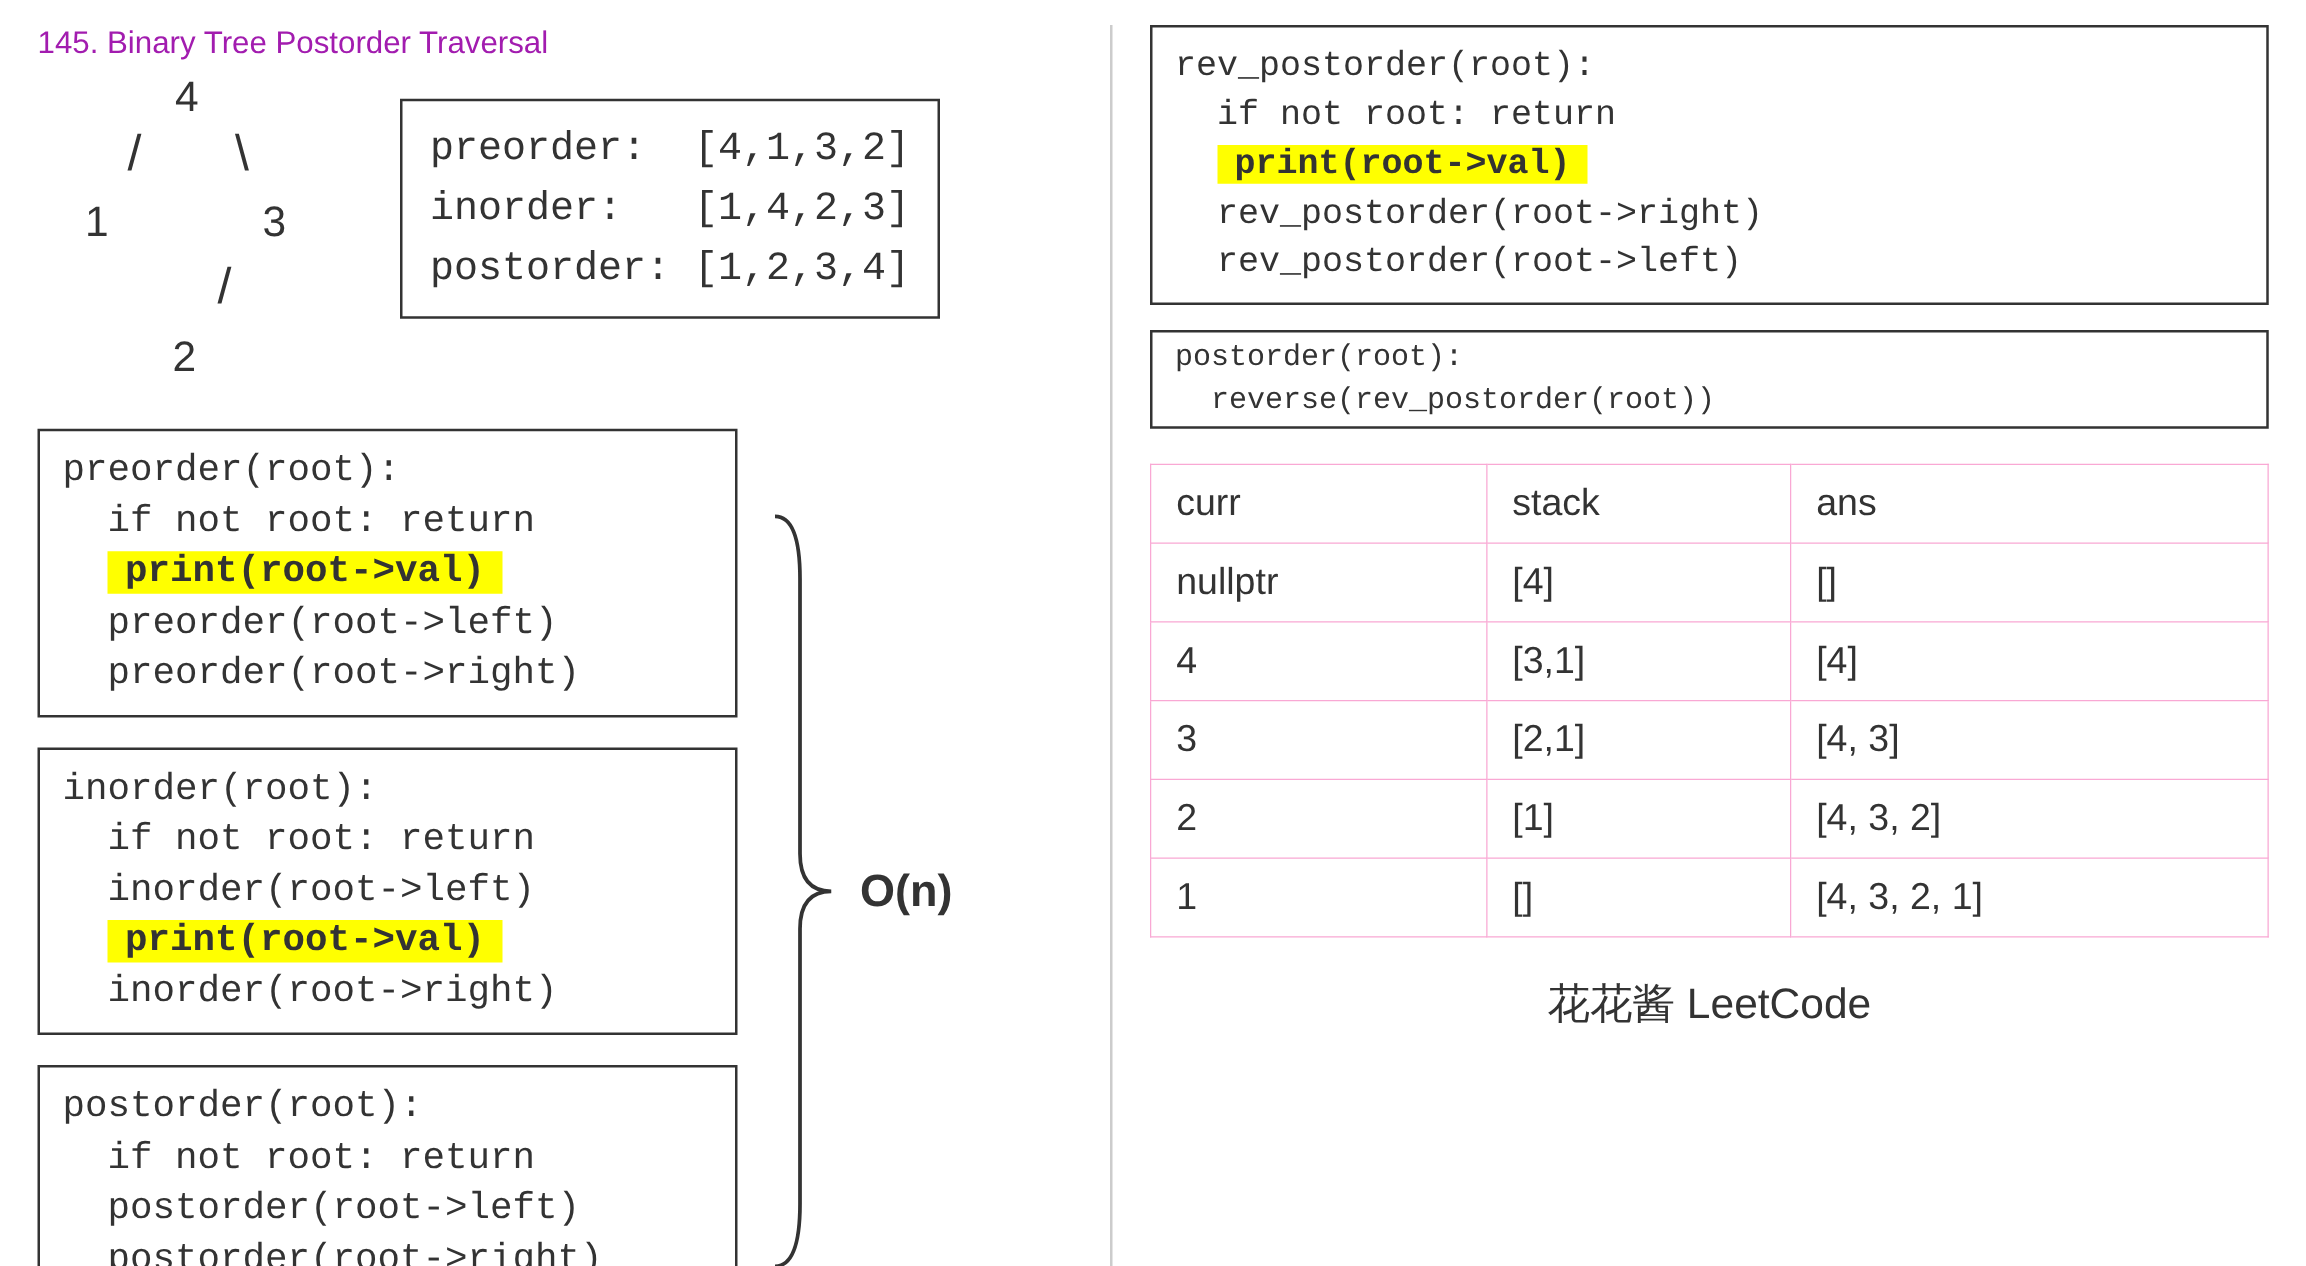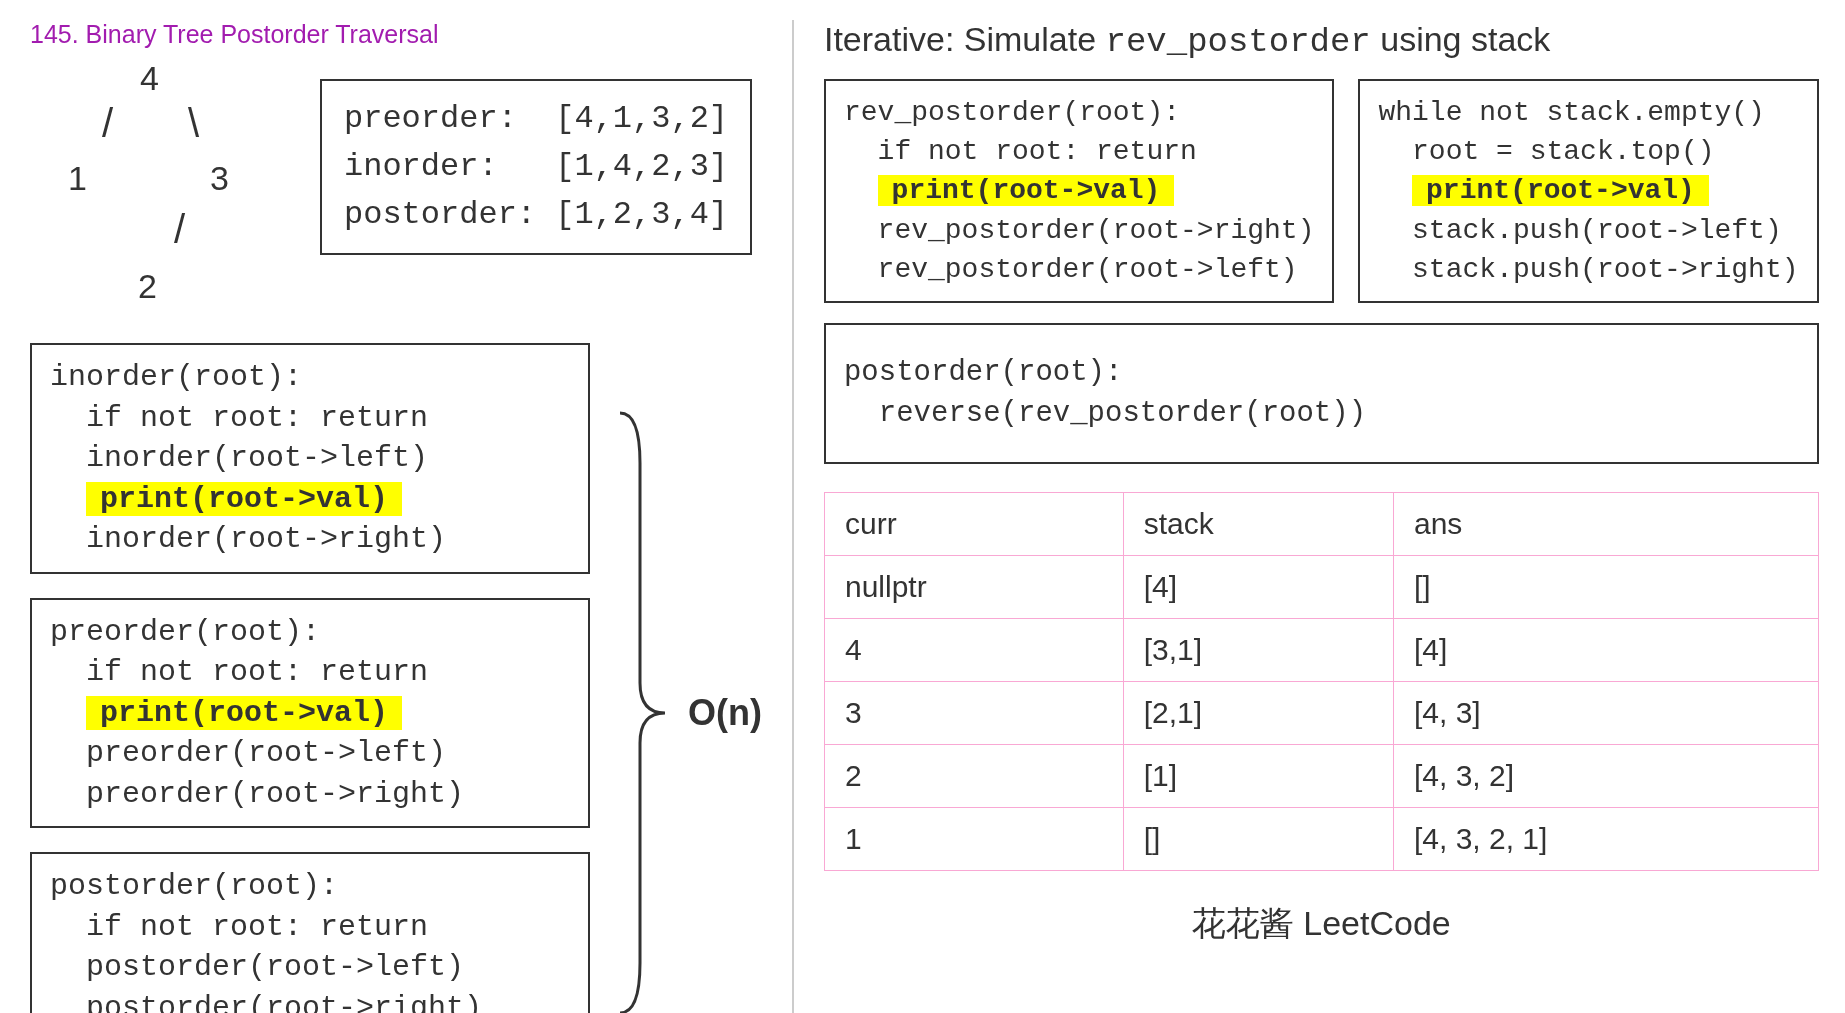--- a/index.html
+++ b/index.html
@@ -117,23 +117,23 @@
     border: 2px solid #333333;
     padding: 12px 18px;
     font-family: "Courier New", monospace;
     font-size: 28px;
     line-height: 1.4;
     white-space: pre;
     flex: 1;
   }
   .code-box-full {
     border: 2px solid #333333;
-    padding: 28px 18px;
-    font-family: "Courier New", monospace;
-    font-size: 29px;
+    padding: 4px 18px;
+    font-family: "Courier New", monospace;
+    font-size: 24px;
     line-height: 1.4;
     white-space: pre;
     width: 100%;
     margin-bottom: 28px;
   }
   
   table.trace {
     border-collapse: collapse;
     width: 100%;
     font-size: 30px;
@@ -172,65 +172,57 @@
       </div>
 
       <div class="orders-box"><span>preorder:  </span><span>[4,1,3,2]</span>
 <span>inorder:   </span><span>[1,4,2,3]</span>
 <span>postorder: </span><span>[1,2,3,4]</span></div>
     </div>
 
     <div class="code-row">
       <div class="code-stack">
 
+        <div class="code-box"><span>preorder(root):</span>
+<span>  if not root: return</span>
+  <span class="hl">print(root-&gt;val)</span>
+<span>  preorder(root-&gt;left)</span>
+<span>  preorder(root-&gt;right)</span></div>
+
         <div class="code-box"><span>inorder(root):</span>
 <span>  if not root: return</span>
 <span>  inorder(root-&gt;left)</span>
   <span class="hl">print(root-&gt;val)</span>
 <span>  inorder(root-&gt;right)</span></div>
-
-        <div class="code-box"><span>preorder(root):</span>
-<span>  if not root: return</span>
-  <span class="hl">print(root-&gt;val)</span>
-<span>  preorder(root-&gt;left)</span>
-<span>  preorder(root-&gt;right)</span></div>
 
         <div class="code-box"><span>postorder(root):</span>
 <span>  if not root: return</span>
 <span>  postorder(root-&gt;left)</span>
 <span>  postorder(root-&gt;right)</span>
   </div>
       </div>
 
       <div class="brace-wrap">
         <svg class="brace-svg" viewBox="0 0 60 620">
           <path d="M 10 10 Q 30 10 30 60 L 30 280 Q 30 310 55 310 Q 30 310 30 340 L 30 560 Q 30 610 10 610" fill="none" stroke="#333333" stroke-width="3"></path>
         </svg>
         <div class="bigO">O(n)</div>
       </div>
     </div>
   </div>
 
   <div class="right-col">
-    <div class="iter-title">
-      <span>Iterative: Simulate </span><span class="mono">rev_postorder</span><span> using stack</span>
-    </div>
 
     <div class="two-code">
       <div class="code-box-r"><span>rev_postorder(root):</span>
 <span>  if not root: return</span>
   <span class="hl">print(root-&gt;val)</span>
 <span>  rev_postorder(root-&gt;right)</span>
 <span>  rev_postorder(root-&gt;left)</span></div>
 
-      <div class="code-box-r"><span>while not stack.empty()</span>
-<span>  root = stack.top()</span>
-  <span class="hl">print(root-&gt;val)</span>
-<span>  stack.push(root-&gt;left)</span>
-<span>  stack.push(root-&gt;right)</span></div>
     </div>
 
     <div class="code-box-full"><span>postorder(root):</span>
 <span>  reverse(rev_postorder(root))</span></div>
 
     <table class="trace">
       <thead>
         <tr>
           <th>curr</th>
           <th>stack</th>

